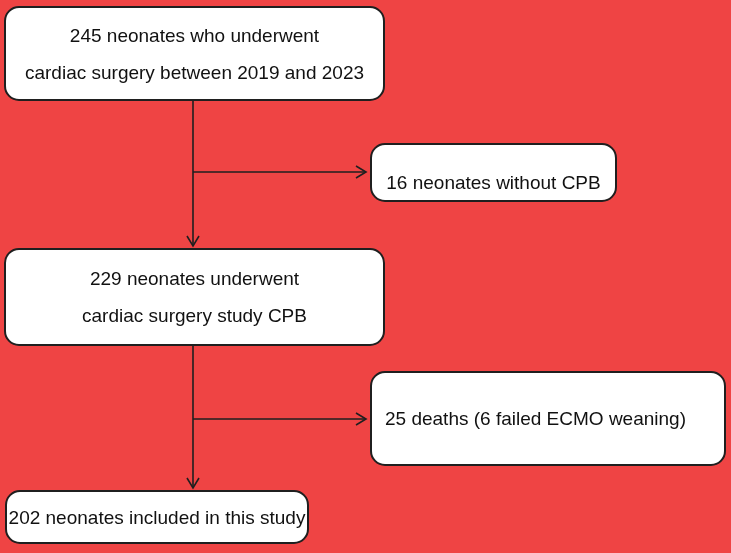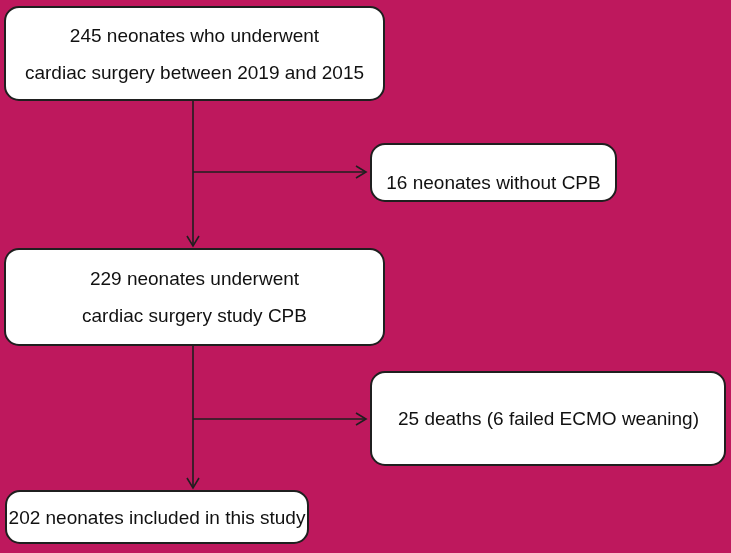--- a/index.html
+++ b/index.html
@@ -5,42 +5,42 @@
   * { margin: 0; padding: 0; box-sizing: border-box; }
   html, body { background: #ffffff; }
   body {
     font-family: "Liberation Sans", "DejaVu Sans", sans-serif;
     color: #111111;
   }
   .canvas {
     position: relative;
     width: 731px;
     height: 553px;
-    background: #be185d;
+    background: #ef4444;
     overflow: hidden;
   }
   .connectors {
     position: absolute;
     left: 0; top: 0;
     width: 731px; height: 553px;
   }
   .node {
     position: absolute;
     border: 2px solid #1f1f1f;
     border-radius: 15px;
     background: #ffffff;
     display: flex;
     flex-direction: column;
     justify-content: center;
     font-size: 19px;
     line-height: 35px;
     color: #111111;
   }
   .node.centered { align-items: center; text-align: center; }
-  .node.left-aligned { align-items: flex-start; text-align: left; padding-left: 26px; padding-right: 6px; }
+  .node.left-aligned { align-items: flex-start; text-align: left; padding-left: 13px; padding-right: 6px; }
   .node.two-line { line-height: 37px; }
   .node-total     { left: 4px;   top: 6px;   width: 381px; height: 95px; }
   .node-nocpb     { left: 370px; top: 143px; width: 247px; height: 59px; justify-content: flex-end; }
   .node-cpb       { left: 4px;   top: 248px; width: 381px; height: 98px; }
   .node-deaths    { left: 370px; top: 371px; width: 356px; height: 95px; }
   .node-included  { left: 5px;   top: 490px; width: 304px; height: 54px; }
   .line { display: block; }
 </style>
 </head>
 <body>
@@ -57,21 +57,21 @@
 
     <line x1="193" y1="346" x2="193" y2="487"></line>
     <polyline points="187,478 193,488 199,478"></polyline>
 
     <line x1="193" y1="419" x2="365" y2="419"></line>
     <polyline points="356,413 366,419 356,425"></polyline>
   </svg>
 
   <div class="node node-total centered two-line">
     <span class="line">245 neonates who underwent</span>
-    <span class="line">cardiac surgery between 2019 and 2015</span>
+    <span class="line">cardiac surgery between 2019 and 2023</span>
   </div>
 
   <div class="node node-nocpb centered">
     <span class="line">16 neonates without CPB</span>
   </div>
 
   <div class="node node-cpb centered two-line">
     <span class="line">229 neonates underwent</span>
     <span class="line">cardiac surgery study CPB</span>
   </div>

